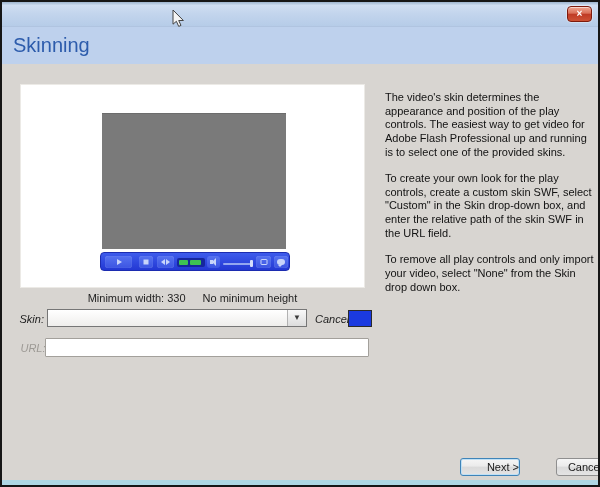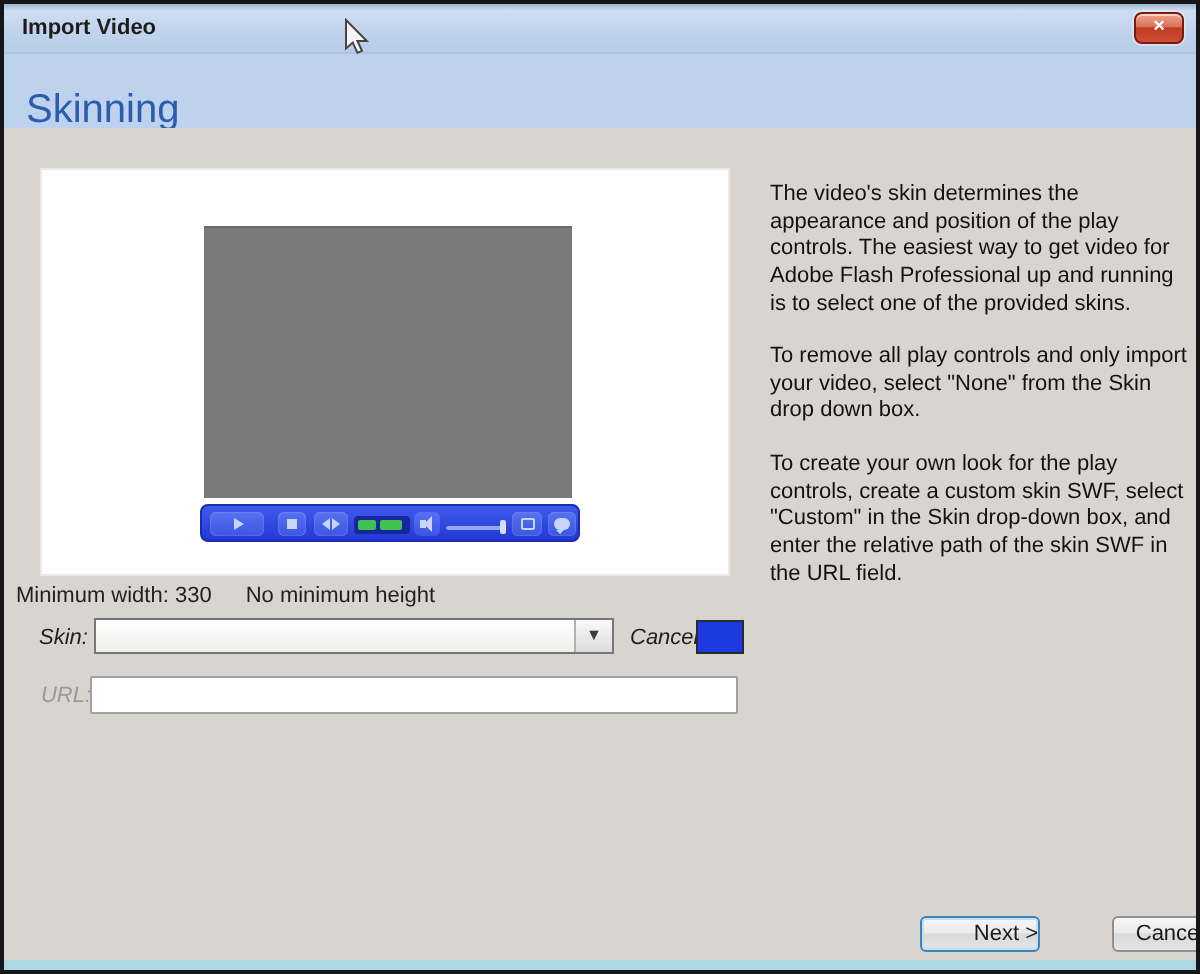--- a/index.html
+++ b/index.html
@@ -29,21 +29,21 @@
     color:#fff; font-size:10px; font-weight:700; text-align:center; line-height:14px;
     cursor:default;
   }
 
   
   .band {
     position:absolute; left:0; top:25px; width:596px; height:37px;
     background:#bed1ed;
   }
   .band .heading {
-    position:absolute; left:11px; top:10px; line-height:36px;
+    position:absolute; left:11px; top:0; line-height:36px;
     font-size:20px; color:#2d5cac;
   }
 
   
   .content { position:absolute; left:0; top:62px; width:596px; height:421px; background:#d8d5d1; }
 
   .preview-panel {
     position:absolute; left:18px; top:20px; width:345px; height:204px;
     background:#ffffff; border:1px solid #eceae6;
   }
@@ -92,22 +92,22 @@
   .pb-slider-track { position:absolute; left:122px; top:10px; width:30px; height:2px; background:#93a6f0; border-radius:1px; }
   .pb-slider-knob { position:absolute; left:149px; top:7px; width:3px; height:7px; background:#d4ddfb; border-radius:1px; }
   .glyph-box { position:absolute; left:50%; top:50%; transform:translate(-50%,-50%);
     width:7px; height:6px; border:1px solid #c8d4fa; border-radius:1px; }
   .glyph-bubble { position:absolute; left:50%; top:46%; transform:translate(-50%,-50%);
     width:8px; height:6px; border-radius:3px; background:#c8d4fa; }
   .glyph-bubble:after { content:""; position:absolute; left:1px; bottom:-2px;
     border-left:2px solid transparent; border-right:2px solid transparent; border-top:2px solid #c8d4fa; }
 
   .min-caption {
-    position:absolute; left:6px; top:228px; width:345px;
-    font-size:11px; color:#1f1f1f;
+    position:absolute; left:18px; top:228px; width:345px;
+    text-align:center; font-size:11px; color:#1f1f1f;
   }
   .min-caption .mw { margin-right:17px; }
 
   
   .field-label { position:absolute; font-size:11px; color:#1f1f1f;font-style:italic; }
   .lbl-skin  { left:0; width:42px; top:249px; text-align:right; }
   .lbl-color { left:313px; top:249px; }
   .lbl-url   { left:12px; width:38px; top:278px; text-align:center; color:#9d9a95; }
 
   .combo {
@@ -160,21 +160,20 @@
   }
 
   .cursor { position:absolute; left:170px; top:7px; z-index:50; }
 </style>
 </head>
 <body>
 
 <div class="dialog">
 
   <div class="titlebar">
-    <span class="title">Import Video</span>
     <div class="close-btn">
       <span>×</span>
     </div>
   </div>
 
   <div class="band">
     <div class="heading">Skinning</div>
   </div>
 
   <div class="content">
@@ -220,22 +219,22 @@
       <span class="combo-arrow">▼</span>
     </div>
     <div class="field-label lbl-color">Cancel:</div>
     <div class="color-swatch" style="background-color: rgb(27, 58, 224);"></div>
 
     <div class="field-label lbl-url">URL:</div>
     <input class="url-input" type="text" value="" style="">
 
     <div class="help">
       <p>The video's skin determines the appearance and position of the play controls. The easiest way to get video for Adobe Flash Professional up and running is to select one of the provided skins.</p>
+      <p>To create your own look for the play controls, create a custom skin SWF, select "Custom" in the Skin drop-down box, and enter the relative path of the skin SWF in the URL field.</p>
       <p>To remove all play controls and only import your video, select "None" from the Skin drop down box.</p>
-      <p>To create your own look for the play controls, create a custom skin SWF, select "Custom" in the Skin drop-down box, and enter the relative path of the skin SWF in the URL field.</p>
     </div>
 
     <button class="btn btn-back">&lt; Back</button>
     <button class="btn btn-next">Next &gt;</button>
     <button class="btn btn-cancel">Cancel</button>
 
     <div class="bottom-strip"></div>
   </div>
 
   <svg class="cursor" width="14" height="20" viewBox="0 0 14 20">

